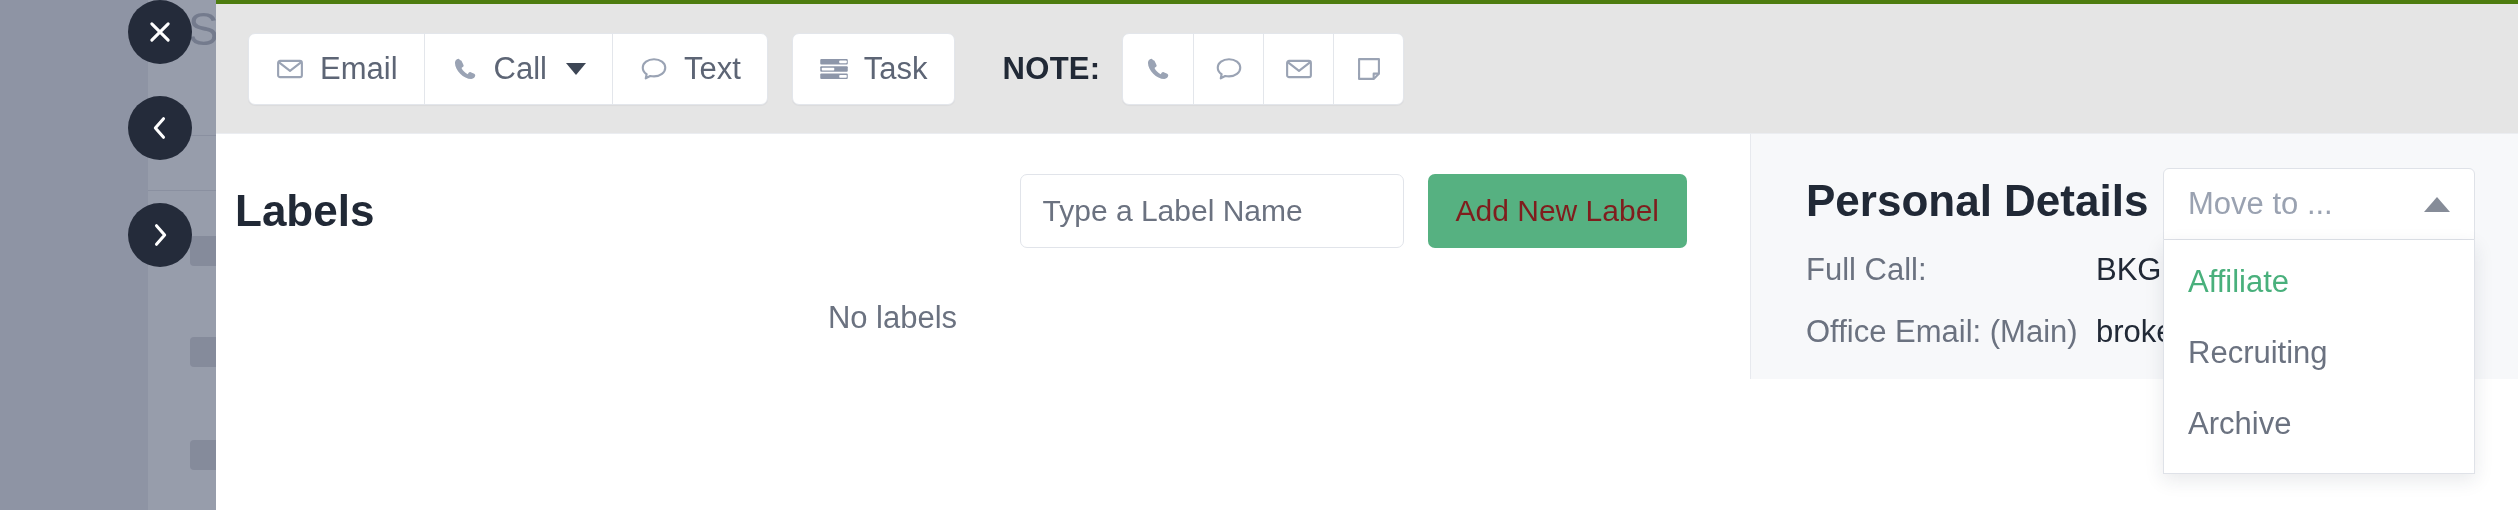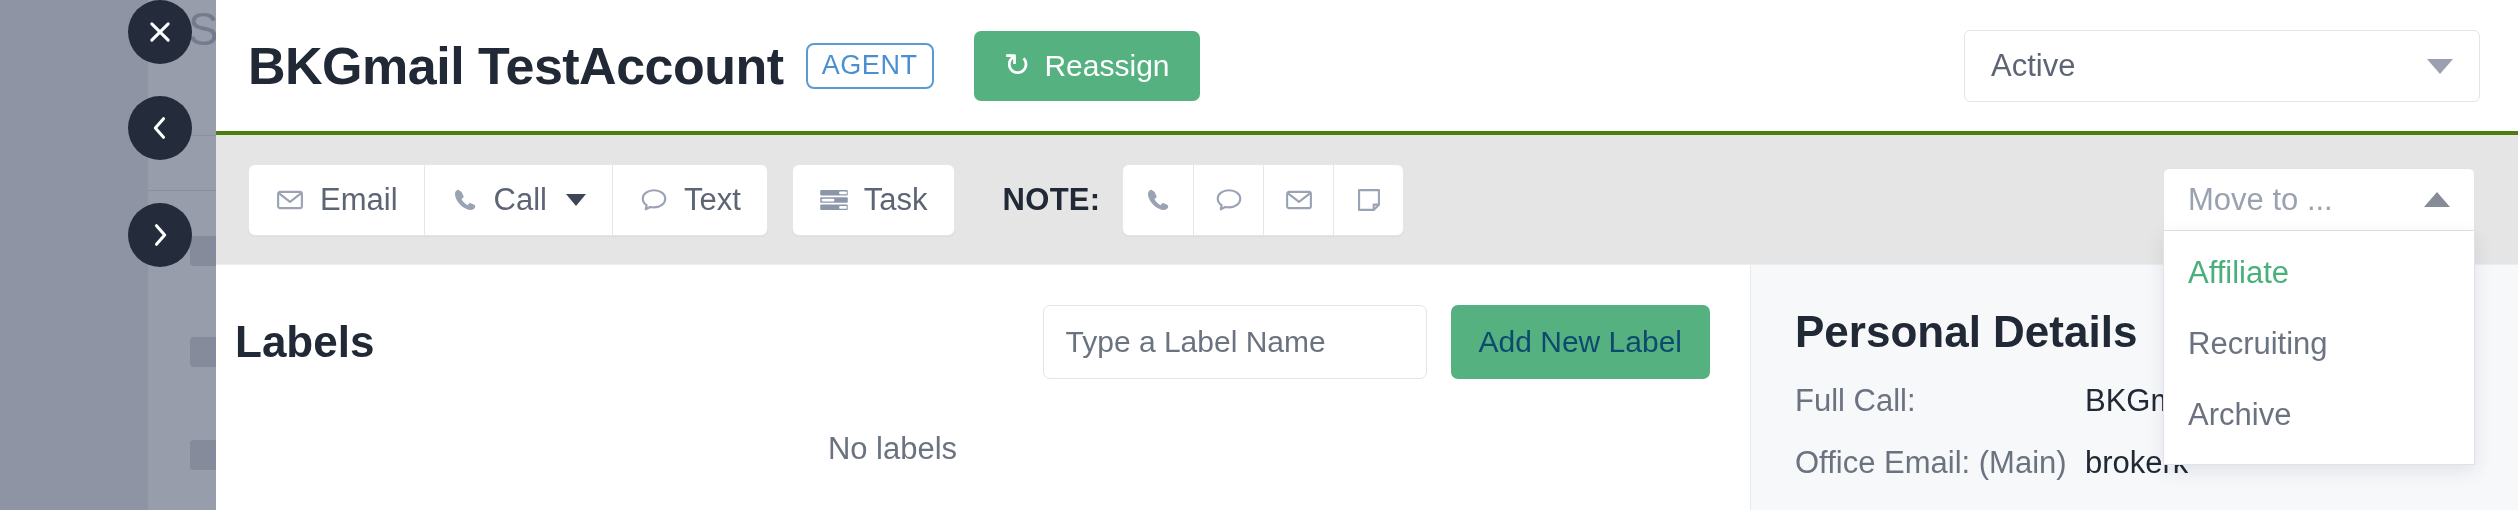--- a/index.html
+++ b/index.html
@@ -147,51 +147,51 @@
   .label-input {
     margin-left: auto;
     width: 384px; height: 74px;
     border: 1px solid #e1e4ea; border-radius: 7px;
     background: #ffffff;
     font-size: 30px; color: #6b7280;
     padding: 0 22px; font-family: inherit; outline: none;
   }
   .label-input::placeholder { color: #6b7280; opacity: 1; }
   .add-label-btn {
-    margin-left: 24px; margin-right: 40px;
+    margin-left: 24px; margin-right: 63px;
     background: #56b181; border: none; border-radius: 7px;
-    color: #0c4a6e; font-size: 30px; font-weight: 500;
+    color: #7f1d1d; font-size: 30px; font-weight: 500;
     height: 74px; padding: 0 28px; cursor: pointer;
     font-family: inherit; white-space: nowrap;
   }
   .no-labels {
     text-align: center; margin-top: 52px;
     font-size: 31px; color: #6b7280;
     padding-right: 200px;
   }
 
   .right-pane {
     flex: 1; background: #f7f8fa;
     border-left: 1px solid #e7e9ee;
-    padding: 42px 0 0 44px;
+    padding: 42px 0 0 55px;
     position: relative;
   }
   .pd-title { font-size: 44px; font-weight: 700; color: #212936; }
   .pd-row { display: flex; margin-top: 26px; font-size: 31px; }
   .pd-key { color: #6b7280; width: 290px; flex: none; white-space: nowrap; }
   .pd-val { color: #212936; white-space: nowrap; }
 
   
   .moveto {
     position: absolute; left: 2163px; top: 168px;
     width: 312px;
     z-index: 40;
   }
   .moveto-box {
-    height: 63px; background: #ffffff;
+    height: 72px; background: #ffffff;
     border: 1px solid #dfe2e8; border-radius: 6px 6px 0 0;
     display: flex; align-items: center; padding: 0 24px;
     cursor: pointer;
   }
   .moveto-box .val { flex: 1; font-size: 31px; color: #9aa2b1; }
   .caret-up {
     width: 0; height: 0;
     border-left: 13px solid transparent;
     border-right: 13px solid transparent;
     border-bottom: 15px solid #868c98;
@@ -232,33 +232,20 @@
   </svg>
 </div>
 <div style="position:absolute; left:128px; top:203px; width:64px; height:64px; border-radius:50%; background:#242b3a; display:flex; align-items:center; justify-content:center; z-index:60;">
   <svg width="28" height="28" viewBox="0 0 24 24">
     <path d="M9 4 L16 12 L9 20" stroke="#ffffff" stroke-width="2.6" stroke-linecap="round" stroke-linejoin="round" fill="none"></path>
   </svg>
 </div>
 
 <div id="modal">
 
-  <div class="header">
-    <span class="title">BKGmail TestAccount</span>
-    <span class="agent-badge">AGENT</span>
-    <button class="reassign-btn">
-      <span class="ricon">↻</span>
-      <span>Reassign</span>
-    </button>
-
-    <div class="status-select">
-      <span class="val">Active</span>
-      <span class="caret-down"></span>
-    </div>
-  </div>
 
   <div class="toolbar">
 
     <div class="btn-group">
       <button class="tbtn">
         <svg width="30" height="30" viewBox="0 0 24 24">
           <rect x="2.5" y="5.5" width="19" height="13" rx="1.6" stroke="#9aa3b4" stroke-width="1.7" fill="none"></rect>
           <path d="M3 6.5 L12 13.5 L21 6.5" stroke="#9aa3b4" stroke-width="1.7" fill="none" stroke-linejoin="round"></path>
         </svg>
         <span>Email</span>

